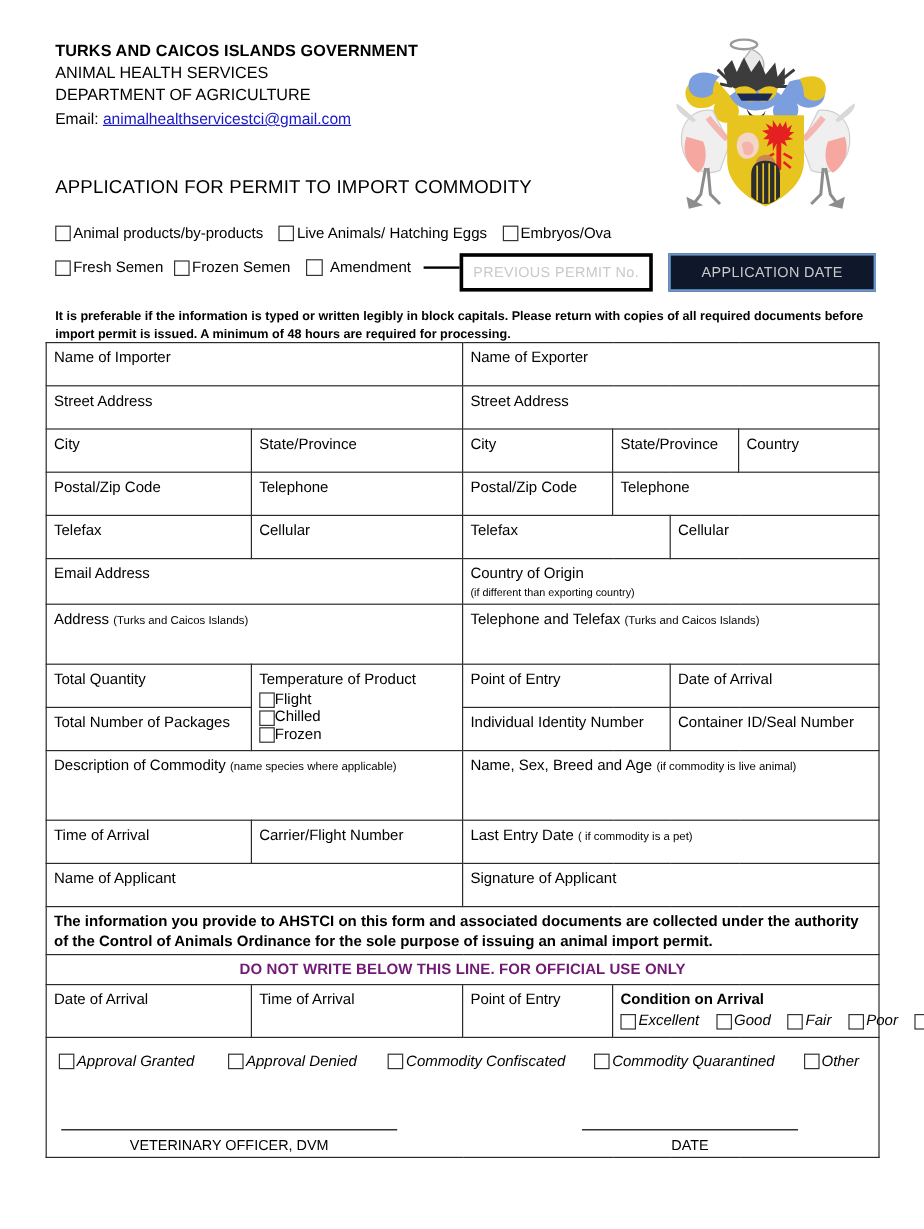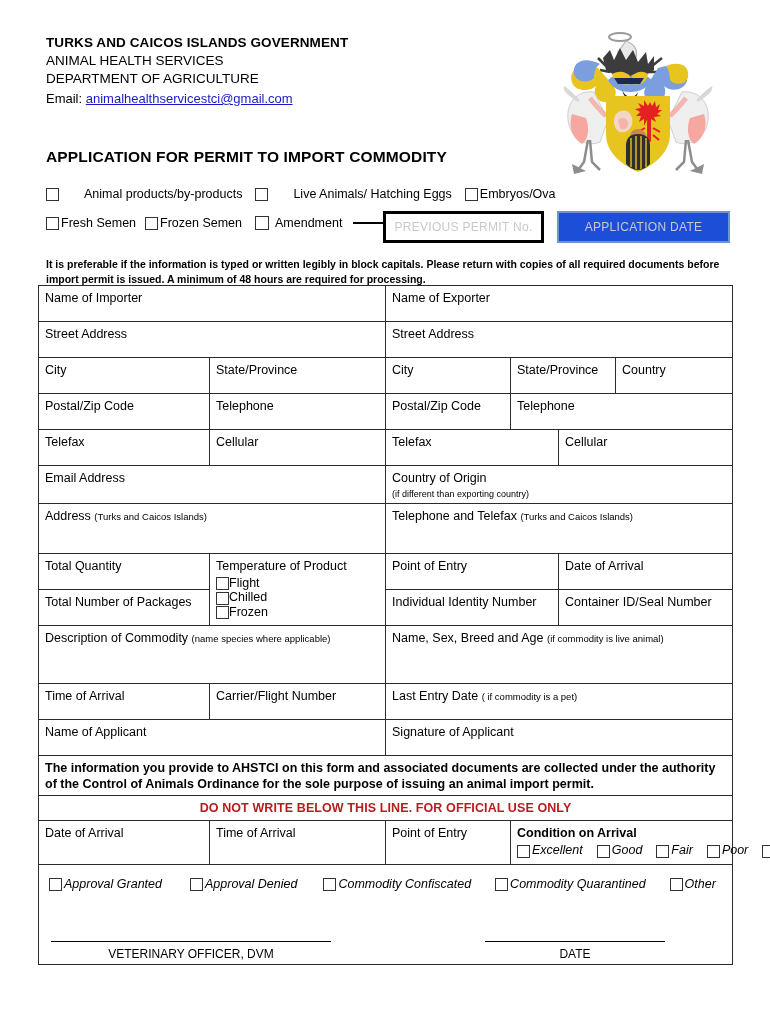--- a/index.html
+++ b/index.html
@@ -23,35 +23,35 @@
   .org-line { font-size: 13.5px; line-height: 1.33; }
   .email-line { font-size: 13px; line-height: 1.5; margin-top: 1px; }
   .email-link { color: #1a19c8; text-decoration: underline; }
 
   
   .crest { position: absolute; left: 548px; top: 28px; width: 180px; height: 160px; }
 
   
   .form-title {
     position: absolute; left: 46px; top: 148px;
-    font-size: 15.5px; font-weight: bold; letter-spacing: .15px;
+    font-size: 15.5px; font-weight: normal; letter-spacing: .15px;
   }
 
   
   .chk-row { position: absolute; left: 46px; display: flex; align-items: center; }
   .chk-row-1 { top: 187px; }
   .chk-row-2 { top: 216px; }
   .cb {
     display: inline-block; width: 13px; height: 13px;
     border: 1.3px solid #333; background: #fff;
     flex: 0 0 auto; margin-right: 1px;
   }
   .cb-lg { width: 14px; height: 14px; }
   .chk-item { display: flex; align-items: center; font-size: 12.5px; white-space: nowrap; }
-  .chk-gap-a { margin-right: 13px; gap: 23px; }
+  .chk-gap-a { margin-right: 13px; }
   .chk-gap-b { margin-right: 9px; }
   .chk-gap-c { margin-right: 13px; }
   .chk-item .lbl { padding-left: 1px; }
   .chk-item.sp .lbl { padding-left: 5px; }
 
   .arrow { display: flex; align-items: center; margin-left: 11px; margin-right: 2px; }
   .arrow .shaft { width: 36px; height: 2px; background: #000; }
   .arrow .head {
     width: 0; height: 0;
     border-top: 5px solid transparent;
@@ -66,21 +66,21 @@
     color: #c9c9c9;
   }
   .prev-permit {
     position: absolute; left: 383px; top: 211px;
     width: 161px; height: 32px;
     border: 3px solid #000; background: #fff;
   }
   .app-date {
     position: absolute; left: 557px; top: 211px;
     width: 173px; height: 32px;
-    border: 2px solid #6a95cd; background: #1d4ed8;
+    border: 2px solid #6a95cd; background: #0f172a;
   }
 
   
   .note {
     position: absolute; left: 46px; top: 257px; width: 680px;
     font-size: 10.5px; font-weight: bold; line-height: 1.45;
   }
 
   
   .tbl {
@@ -102,21 +102,21 @@
   .sub-note { font-size: 9px; display: block; margin-top: 2px; }
 
   .temp-cell { padding-top: 5px; }
   .temp-cell .tl { margin-bottom: 2px; }
   .temp-opt { display: flex; align-items: center; font-size: 12.5px; line-height: 1.1; margin-bottom: 1px; }
   .temp-opt .cb { margin-right: 0px; }
 
   
   .legal-cell { font-size: 9.5px; font-weight: bold; line-height: 1.45; padding: 4px 6px; }
   .donotwrite {
-    text-align: center; color: #b91c1c; font-weight: bold;
+    text-align: center; color: #701a75; font-weight: bold;
     font-size: 10.5px; letter-spacing: .1px; padding: 3px 0 2px 0;
   }
   .cond-title { font-weight: bold; font-size: 12.5px; }
   .cond-row { display: flex; align-items: center; margin-top: 2px; }
   .cond-opt { display: flex; align-items: center; font-style: italic; font-size: 12.5px; white-space: nowrap; }
   .cond-opt .lbl { padding-left: 1px; }
   .approve-row { display: flex; align-items: center; padding: 4px 0 0 4px; }
   .approve-opt { display: flex; align-items: center; font-style: italic; font-size: 12.5px; white-space: nowrap; }
   .approve-opt .lbl { padding-left: 1px; }
 

